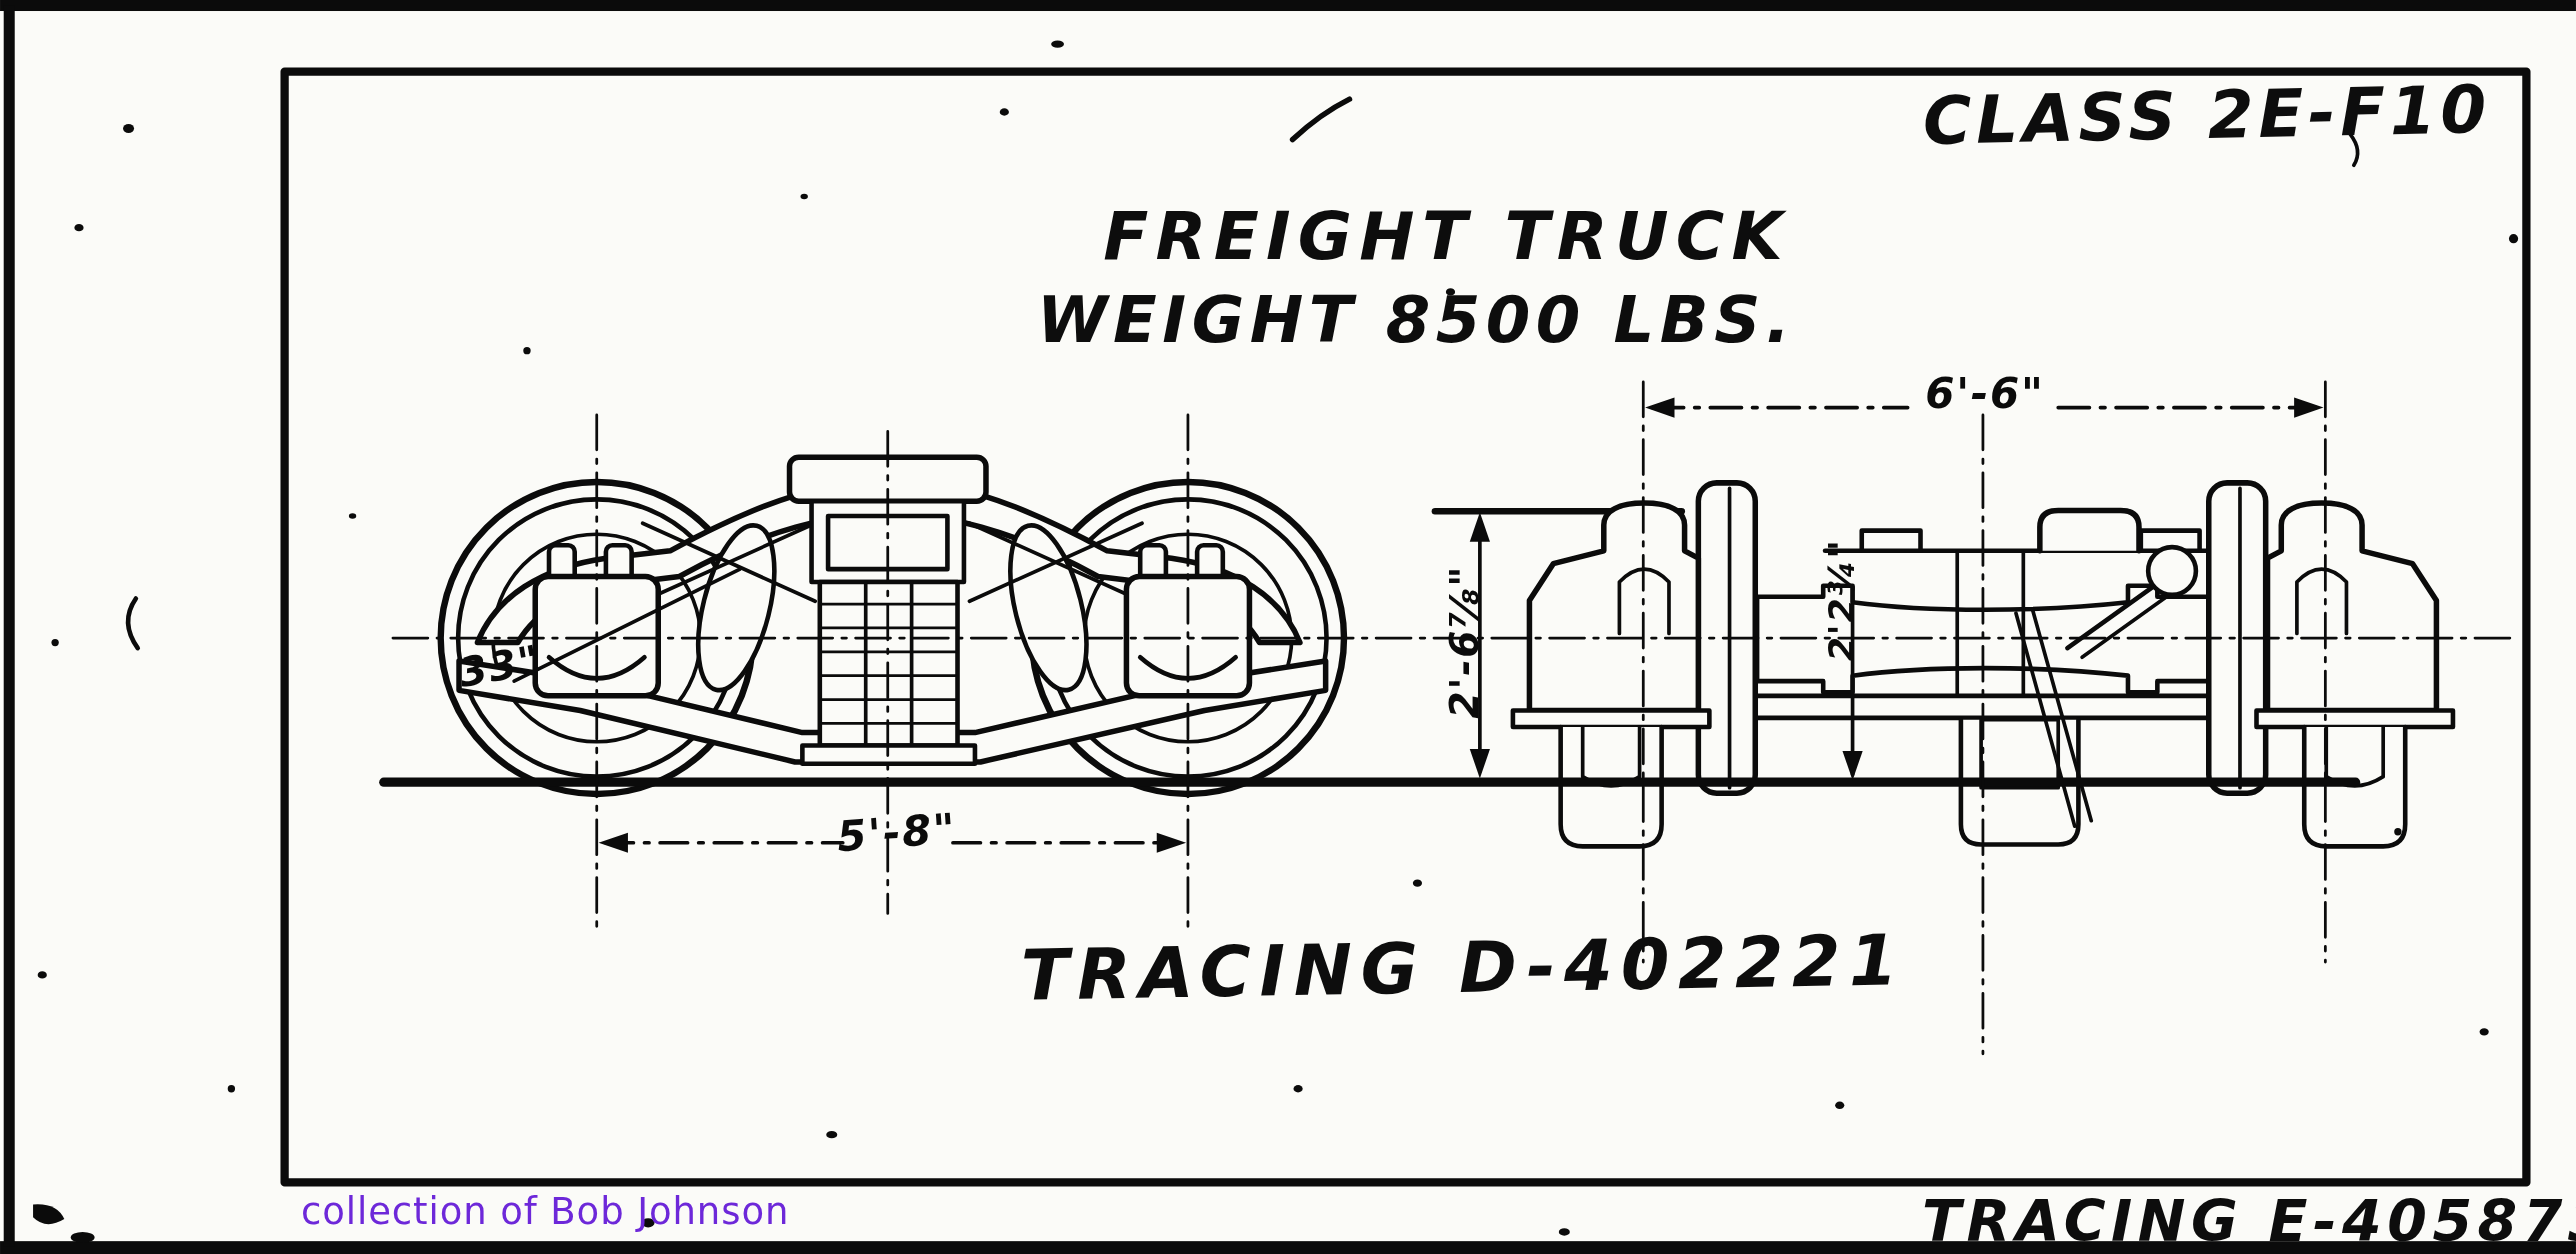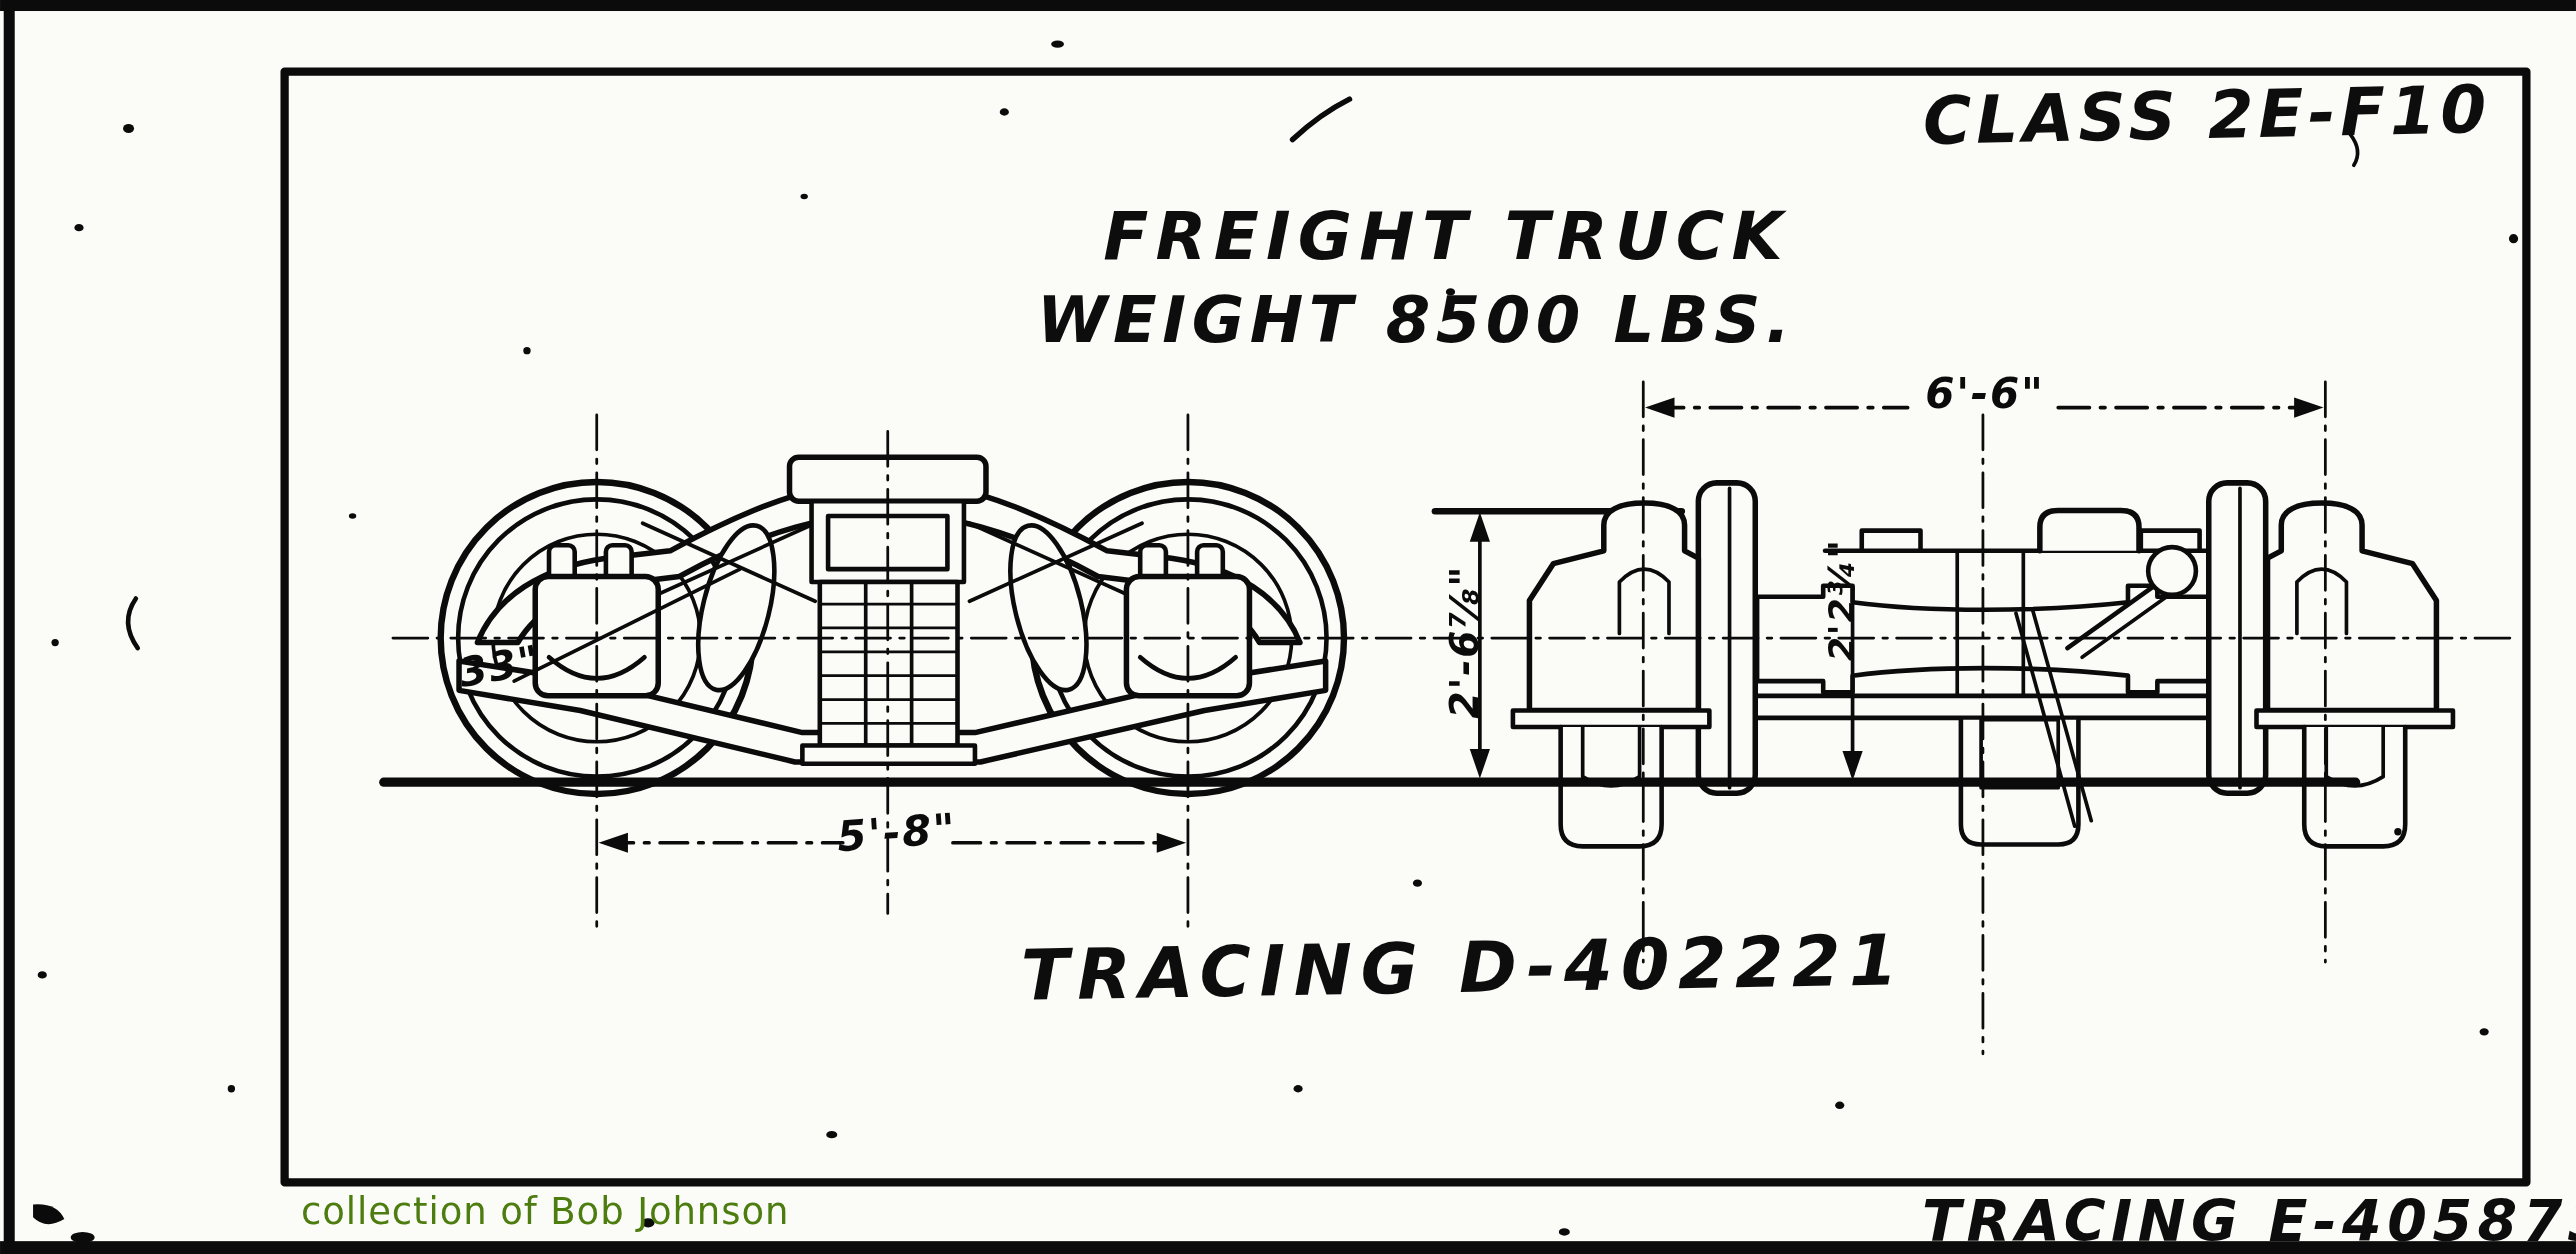--- a/index.html
+++ b/index.html
@@ -6,21 +6,21 @@
   .page{position:relative;width:2576px;height:1254px;background:#fbfbf8;overflow:hidden;
         font-family:"DejaVu Sans",sans-serif;color:#0b0b0b;}
   .art{position:absolute;left:0;top:0;width:2576px;height:1254px;}
   .txt{position:absolute;white-space:nowrap;}
   .hand{font-style:italic;font-weight:700;letter-spacing:4.6px;color:#0d0d0d;}
   .class-label{left:1923px;top:77px;font-size:66px;transform:rotate(-1.2deg);}
   .title1{left:1037px;top:198px;width:753px;text-align:right;font-size:66px;letter-spacing:7.3px;}
   .title2{left:1037px;top:283px;width:753px;text-align:right;font-size:64px;letter-spacing:5.5px;}
   .tracing-d{left:1021px;top:927px;font-size:70px;letter-spacing:8.3px;transform:rotate(-1deg);}
   .tracing-e{left:1922px;top:1188px;font-size:57px;letter-spacing:5.5px;}
-  .credit{left:301px;top:1190px;font-size:37px;font-weight:400;color:#4d7c0f;letter-spacing:0.9px;}
+  .credit{left:301px;top:1190px;font-size:37px;font-weight:400;color:#6d28d9;letter-spacing:0.9px;}
   .dim{font-style:italic;font-weight:700;font-size:42px;letter-spacing:1.8px;}
   .dim-66{left:1884px;top:369px;width:202px;text-align:center;}
   .dim-58{left:796px;top:808px;width:202px;text-align:center;transform:rotate(-4deg);}
   .dim-268{left:1372px;top:619px;width:184px;text-align:center;font-size:39px;transform:rotate(-90deg);}
   .dim-224{left:1750px;top:580px;width:184px;text-align:center;font-size:35px;transform:rotate(-90deg);}
   .dim-33{left:459px;top:643px;font-size:40px;transform:rotate(-10deg);}
 </style>
 </head>
 <body>
 

